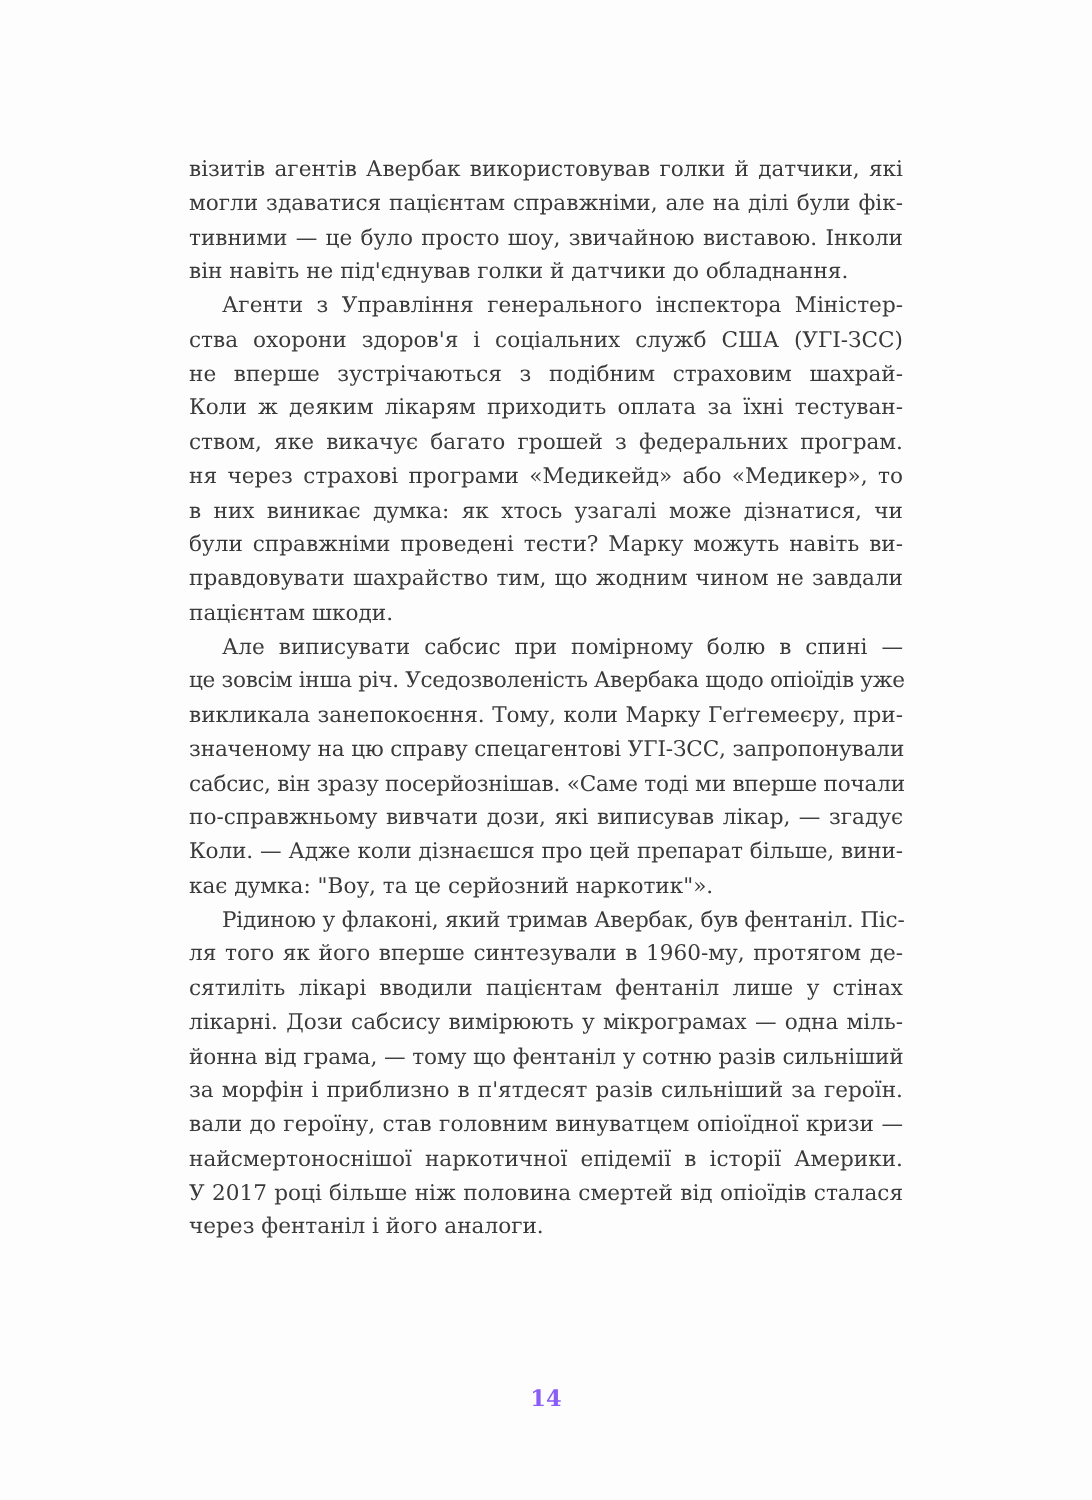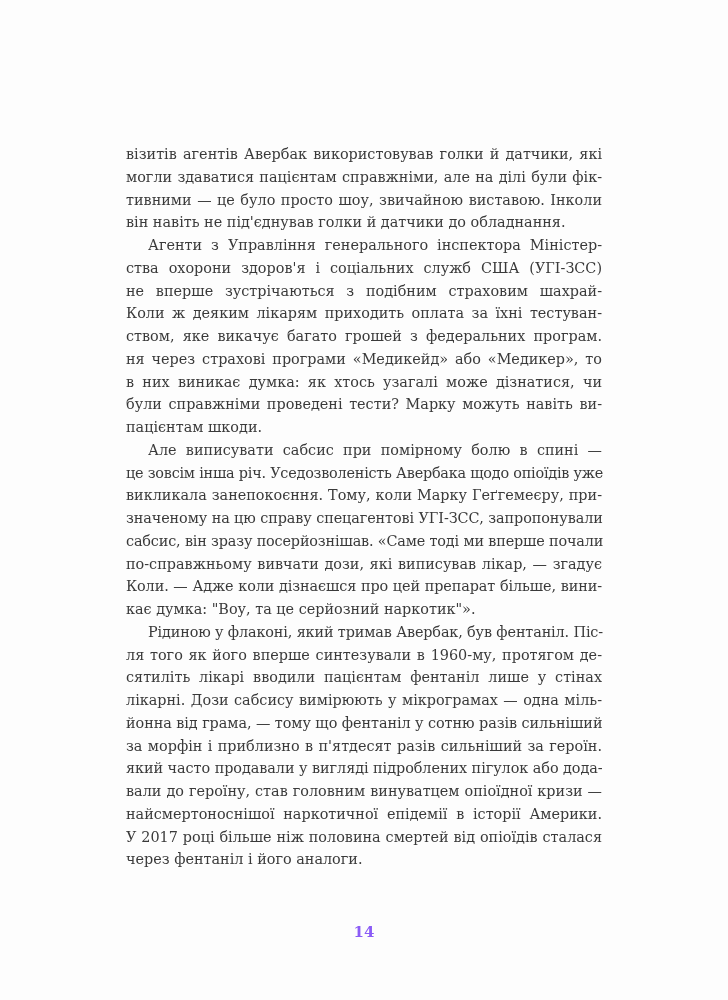--- a/index.html
+++ b/index.html
@@ -7,21 +7,20 @@
   .page {
     position: absolute; left: 0; top: 0; width: 728px; height: 1000px;
     background: #fdfdfd;
   }
   .text-block {
     position: absolute; left: 126px; top: 102px; width: 476px;
     font-family: "DejaVu Serif", serif;
     font-size: 14.4px;
     line-height: 22.75px;
     color: #3a3a3a;
-    margin-top: 41px;
   }
   .line {
     display: block;
     white-space: nowrap;
     text-align: justify;
     text-align-last: justify;
     height: 22.75px;
     overflow: visible;
   }
   .line.last { text-align-last: left; }
@@ -50,20 +49,21 @@
 
     <div>
       <span class="line indent">Агенти з Управління генерального інспектора Міністер-</span>
       <span class="line">ства охорони здоров'я і соціальних служб США (УГІ-ЗСС)</span>
       <span class="line">не вперше зустрічаються з подібним страховим шахрай-</span>
       <span class="line">Коли ж деяким лікарям приходить оплата за їхні тестуван-</span>
       <span class="line">ством, яке викачує багато грошей з федеральних програм.</span>
       <span class="line">ня через страхові програми «Медикейд» або «Медикер», то</span>
       <span class="line">в них виникає думка: як хтось узагалі може дізнатися, чи</span>
       <span class="line">були справжніми проведені тести? Марку можуть навіть ви-</span>
+      <span class="line">правдовувати шахрайство тим, що жодним чином не завдали</span>
       <span class="line last">пацієнтам шкоди.</span>
     </div>
 
     <div>
       <span class="line indent">Але виписувати сабсис при помірному болю в спині —</span>
       <span class="line" style="letter-spacing: -0.22px;">це зовсім інша річ. Уседозволеність Авербака щодо опіоїдів уже</span>
       <span class="line">викликала занепокоєння. Тому, коли Марку Геґгемеєру, при-</span>
       <span class="line" style="letter-spacing: -0.09px;">значеному на цю справу спецагентові УГІ-ЗСС, запропонували</span>
       <span class="line" style="letter-spacing: -0.16px;">сабсис, він зразу посерйознішав. «Саме тоді ми вперше почали</span>
       <span class="line">по-справжньому вивчати дози, які виписував лікар, — згадує</span>
@@ -71,21 +71,20 @@
       <span class="line last">кає думка: "Воу, та це серйозний наркотик"».</span>
     </div>
 
     <div>
       <span class="line indent" style="letter-spacing: -0.13px;">Рідиною у флаконі, який тримав Авербак, був фентаніл. Піс-</span>
       <span class="line">ля того як його вперше синтезували в 1960-му, протягом де-</span>
       <span class="line">сятиліть лікарі вводили пацієнтам фентаніл лише у стінах</span>
       <span class="line">лікарні. Дози сабсису вимірюють у мікрограмах — одна міль-</span>
       <span class="line" style="letter-spacing: -0.06px;">йонна від грама, — тому що фентаніл у сотню разів сильніший</span>
       <span class="line">за морфін і приблизно в п'ятдесят разів сильніший за героїн.</span>
-      <span class="line" style="letter-spacing: -0.05px;">який часто продавали у вигляді підроблених пігулок або дода-</span>
       <span class="line">вали до героїну, став головним винуватцем опіоїдної кризи —</span>
       <span class="line">найсмертоноснішої наркотичної епідемії в історії Америки.</span>
       <span class="line">У 2017 році більше ніж половина смертей від опіоїдів сталася</span>
       <span class="line last">через фентаніл і його аналоги.</span>
     </div>
 
   </div>
 
   <div class="page-number">14</div>
 </div>

